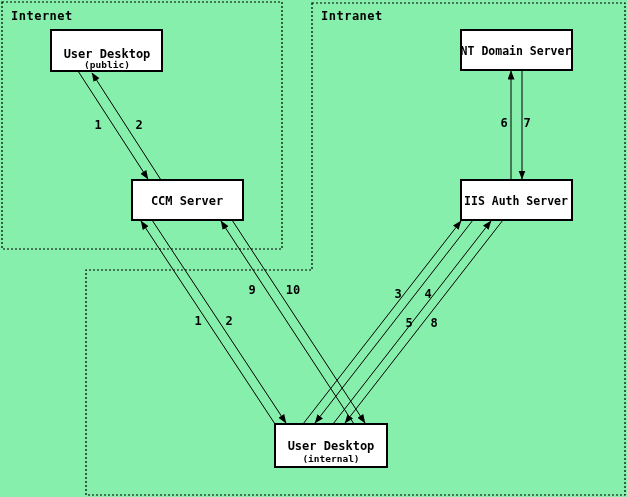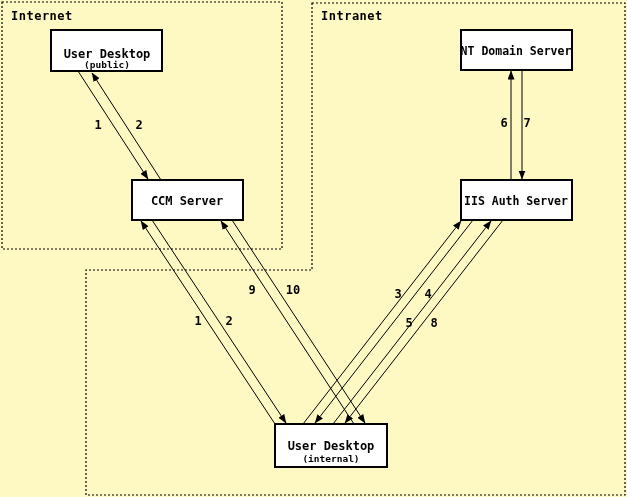--- a/index.html
+++ b/index.html
@@ -4,21 +4,21 @@
 <style>
   html, body {
     margin: 0;
     padding: 0;
     background: #ffffff;
   }
   #stage {
     position: relative;
     width: 627px;
     height: 497px;
-    background: #fef9c3;
+    background: #86efac;
     overflow: hidden;
   }
   svg text {
     font-family: "DejaVu Sans Mono", "Liberation Mono", monospace;
     font-weight: bold;
     fill: #000000;
   }
   .zone-label   { font-size: 12px; letter-spacing: 0.5px; }
   .node-title   { font-size: 12px; }
   .node-title-wide { font-size: 11.5px; }

